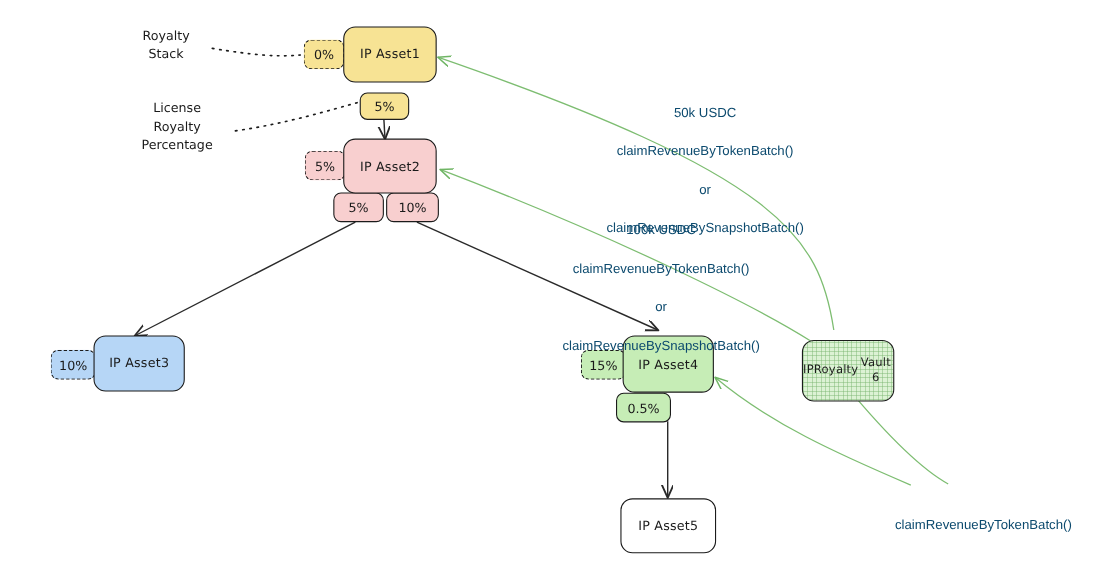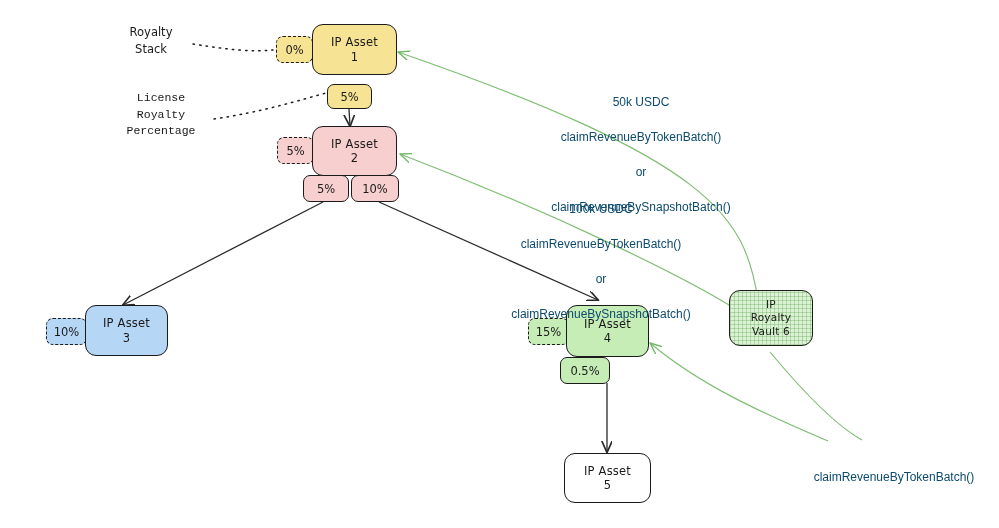--- a/index.html
+++ b/index.html
@@ -9,21 +9,21 @@
     background:#ffffff;
     overflow:hidden;
     font-family:"DejaVu Sans", sans-serif;
   }
   svg.layer{position:absolute;left:0;top:0;width:999px;height:528px;overflow:visible;}
   .node{
     position:absolute;
     box-sizing:border-box;
     border:1.6px solid #1b1b1b;
     border-radius:11px;
-    display:flex;flex-direction:column;
+    display:flex;flex-direction:row;
     align-items:center;justify-content:center;
     font-family:"DejaVu Sans", sans-serif;
     font-size:11.5px;
     line-height:1.25;
     color:#1a1a1a;
     letter-spacing:.2px;
     text-align:center;
     white-space:pre-line;
   }
   .node .l1{display:block;}
@@ -96,21 +96,21 @@
 
     <path d="M737,310 C 690,280 560,215 400,154" fill="none" stroke="#7dbd71" stroke-width="1.15" marker-end="url(#arrowGreen)"></path>
 
     <path d="M770,352 C 810,400 840,428 862,440" fill="none" stroke="#7dbd71" stroke-width="1.15"></path>
     <path d="M828,441 C 760,412 700,385 650,343" fill="none" stroke="#7dbd71" stroke-width="1.15" marker-end="url(#arrowGreen)"></path>
   </svg>
 
   <div class="anno" style="left:108px;top:24px;width:86px;">Royalty
 Stack</div>
 
-  <div class="anno" style="left:106px;top:90px;width:110px;font-family:Liberation Mono, monospace;">License
+  <div class="anno" style="left:106px;top:90px;width:110px;">License
 Royalty
 Percentage</div>
 
   <div class="badge dashed" style="left:276px;top:36px;width:37px;height:27px;background:#f7e394;">
     <span>0%</span>
   </div>
 
   <div class="badge" style="left:327px;top:84px;width:45px;height:25px;background:#f7e394;">
     <span>5%</span>
   </div>
@@ -157,21 +157,21 @@
   <div class="node" style="left:566px;top:305px;width:83px;height:52px;background:#c6edb6;">
     <span class="l1">IP Asset</span>
     <span class="l2">4</span>
   </div>
 
   <div class="node" style="left:564px;top:453px;width:87px;height:50px;background:#ffffff;">
     <span class="l1">IP Asset</span>
     <span class="l2">5</span>
   </div>
 
-  <div class="node vault-hatch" style="left:729px;top:290px;width:84px;height:56px;align-items:center;">
+  <div class="node vault-hatch" style="left:729px;top:309px;width:84px;height:56px;align-items:center;">
     <span class="l1">IP</span>
     <span class="l2">Royalty</span>
     <span class="l2">Vault 6</span>
   </div>
 
   <div class="glabel" style="left:506px;top:77px;width:270px;">
     <div>50k USDC</div>
     <div>claimRevenueByTokenBatch()</div>
     <div>or</div>
     <div>claimRevenueBySnapshotBatch()</div>

